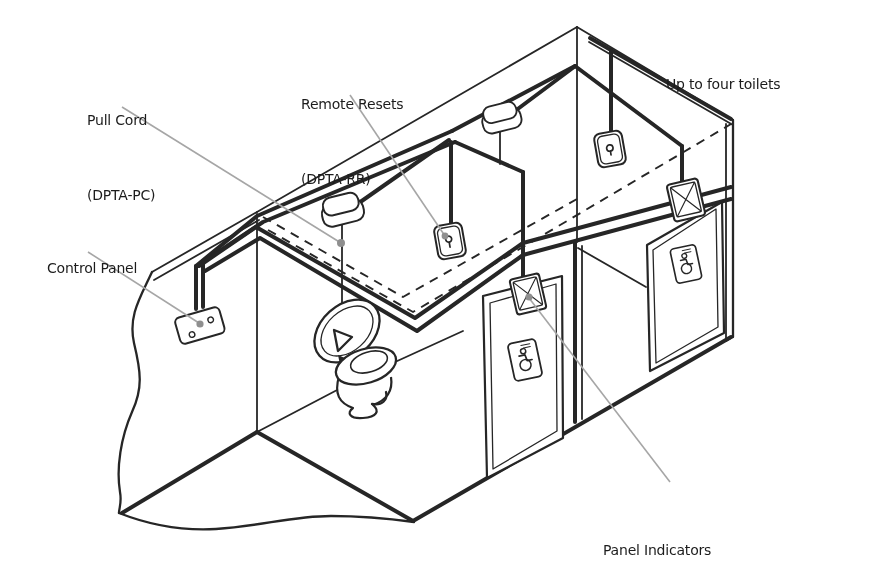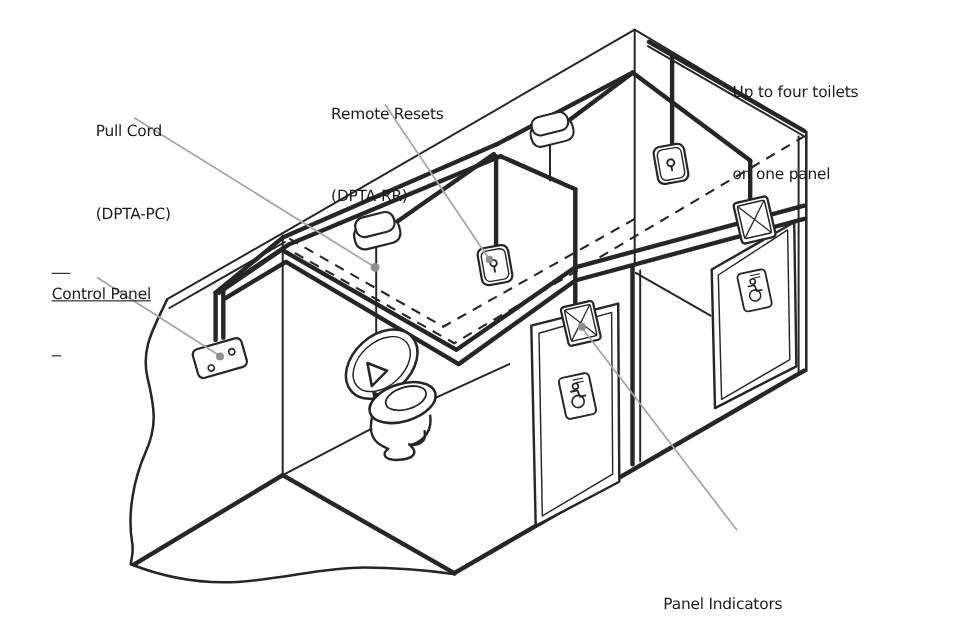--- a/index.html
+++ b/index.html
@@ -171,25 +171,24 @@
   </svg>
 
   <div class="lbl" style="left:87px;top:58px;">
     <span>Pull Cord</span>
     <span>(DPTA-PC)</span>
   </div>
   <div class="lbl" style="left:301px;top:42px;">
     <span>Remote Resets</span>
     <span>(DPTA-RR)</span>
   </div>
-  <div class="lbl" style="left:47px;top:206px;text-decoration:underline;">
+  <div class="lbl" style="left:47px;top:206px;">
     <span>Control Panel</span>
   </div>
   <div class="lbl" style="left:666px;top:22px;">
     <span>Up to four toilets</span>
-    <span>on one panel</span>
   </div>
   <div class="lbl" style="left:603px;top:488px;">
     <span>Panel Indicators</span>
     
   </div>
 
 </div>
 
 </body></html>

